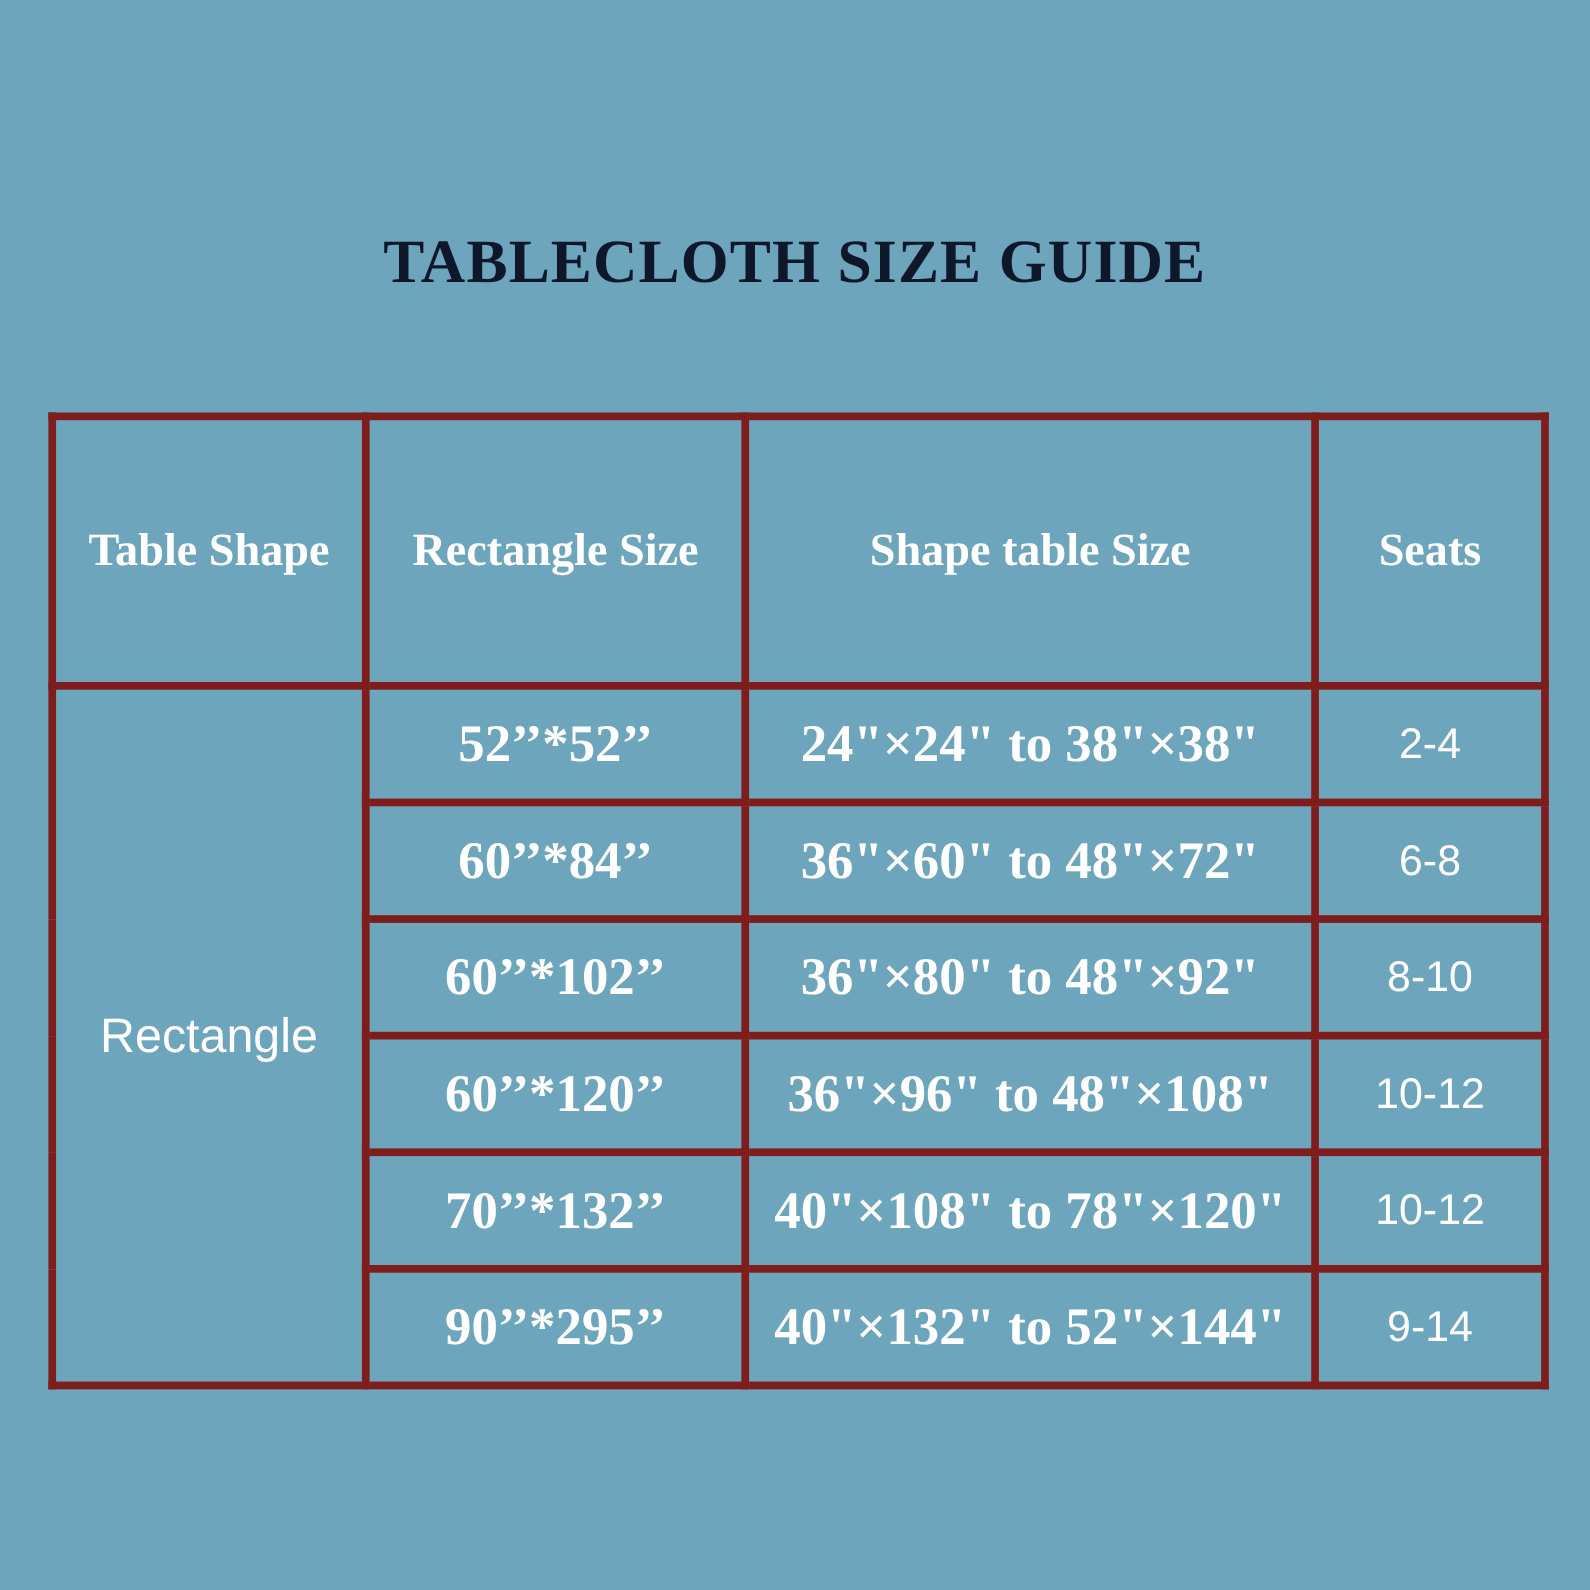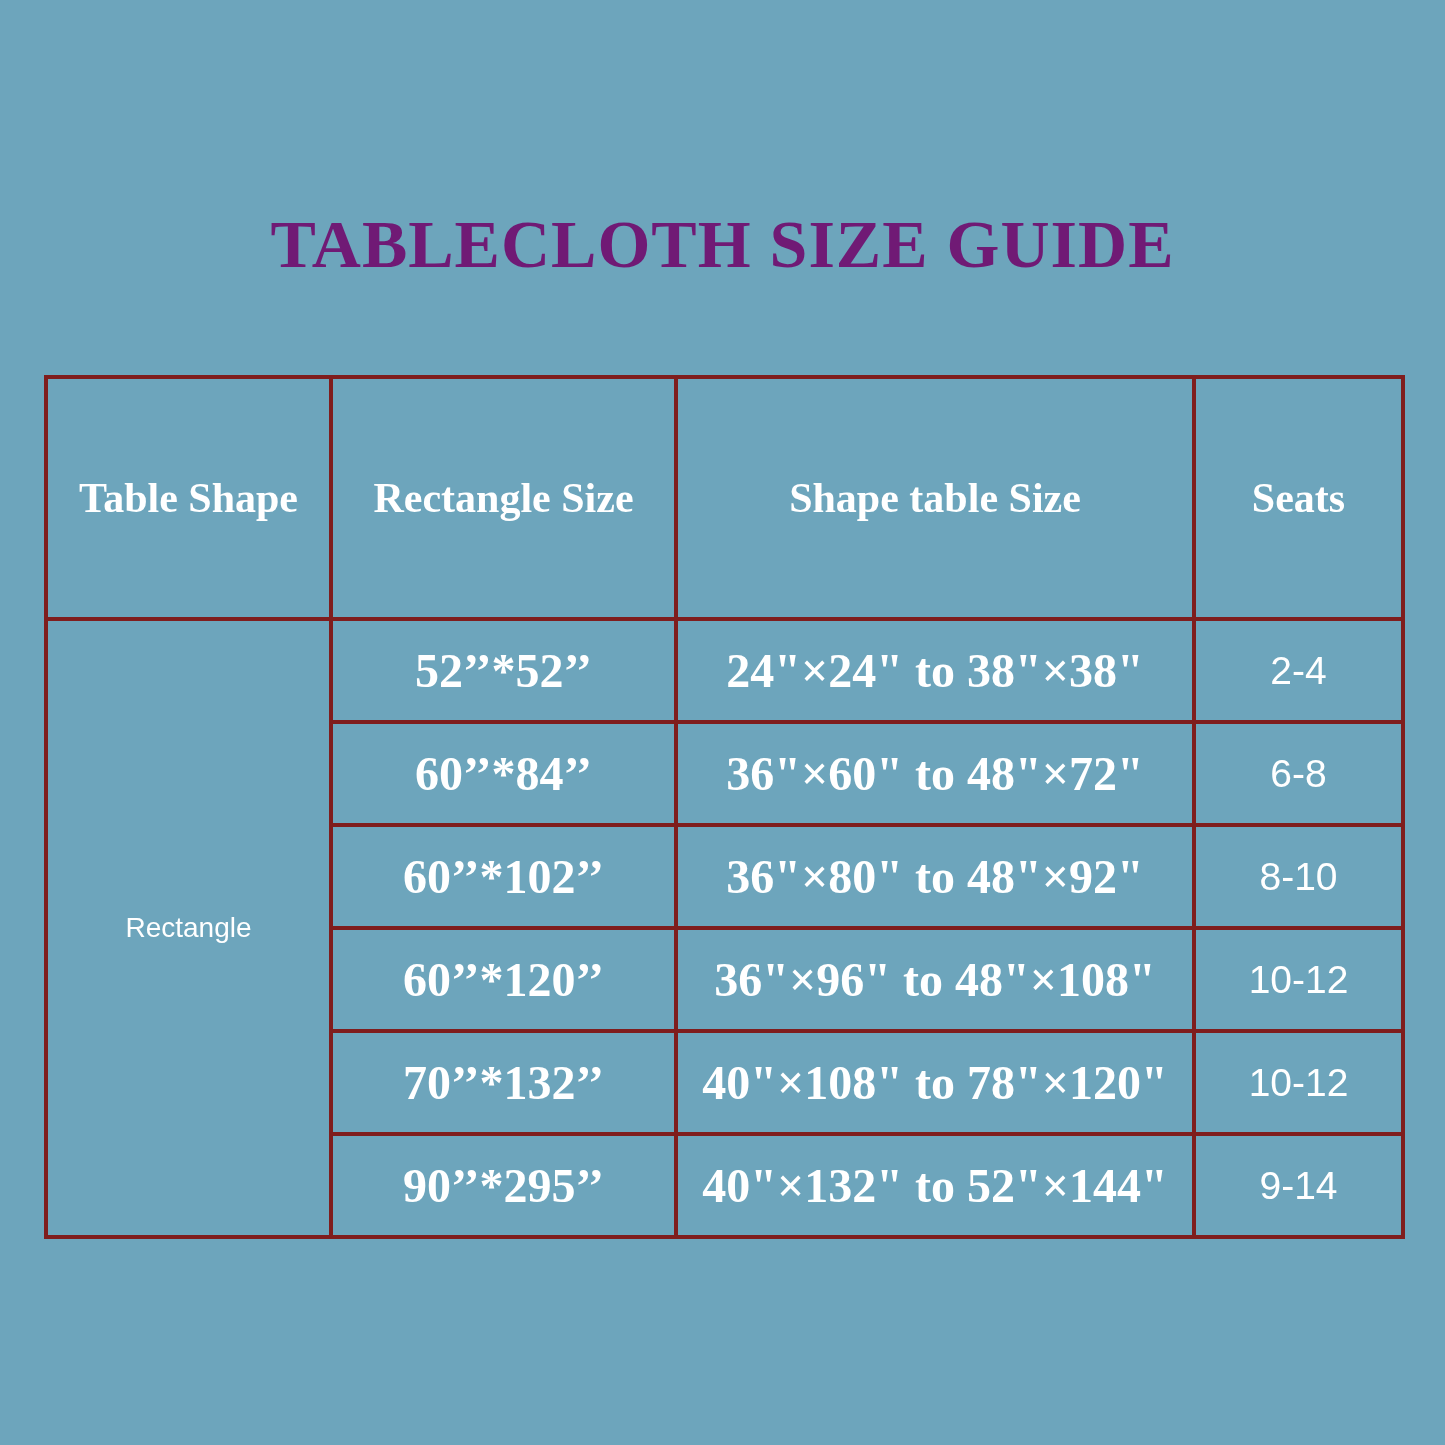--- a/index.html
+++ b/index.html
@@ -18,40 +18,40 @@
     width: 1445px;
     height: 1445px;
     box-sizing: border-box;
   }
   .title {
     position: absolute;
     top: 210px;
     left: 0;
     width: 100%;
     text-align: center;
-    color: #701a75;
+    color: #0f172a;
     font-family: "Liberation Serif", serif;
     font-weight: bold;
-    font-size: 68px;
+    font-size: 56px;
     letter-spacing: 1px;
     line-height: 1;
   }
   .table-wrap {
     position: absolute;
     top: 375px;
     left: 44px;
     width: 1357px;
   }
   table.size-guide {
     border-collapse: collapse;
     width: 100%;
     table-layout: fixed;
   }
   table.size-guide td, table.size-guide th {
-    border: 4px solid #7f1d1d;
+    border: 7px solid #7f1d1d;
     color: #ffffff;
     text-align: center;
     vertical-align: middle;
     padding: 0;
   }
   thead th {
     height: 238px;
     font-family: "Liberation Serif", serif;
     font-weight: bold;
     font-size: 42px;
@@ -59,21 +59,21 @@
   }
   tbody td {
     height: 99px;
     font-family: "Liberation Serif", serif;
     font-weight: bold;
     font-size: 48px;
   }
   td.shape-cell {
     font-family: "Liberation Sans", sans-serif;
     font-weight: normal;
-    font-size: 28px;
+    font-size: 44px;
   }
   td.seats-cell {
     font-family: "Liberation Sans", sans-serif;
     font-weight: normal;
     font-size: 39px;
   }
   .col-shape { width: 285px; }
   .col-cloth { width: 345px; }
   .col-fits  { width: 518px; }
   .col-seats { width: 209px; }

